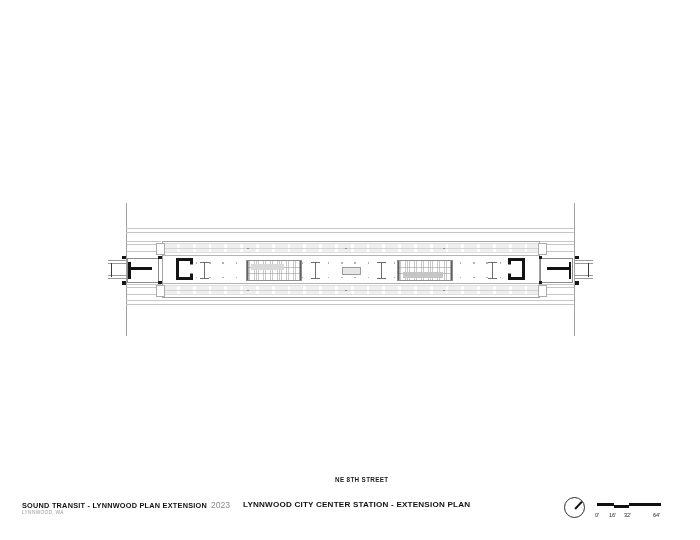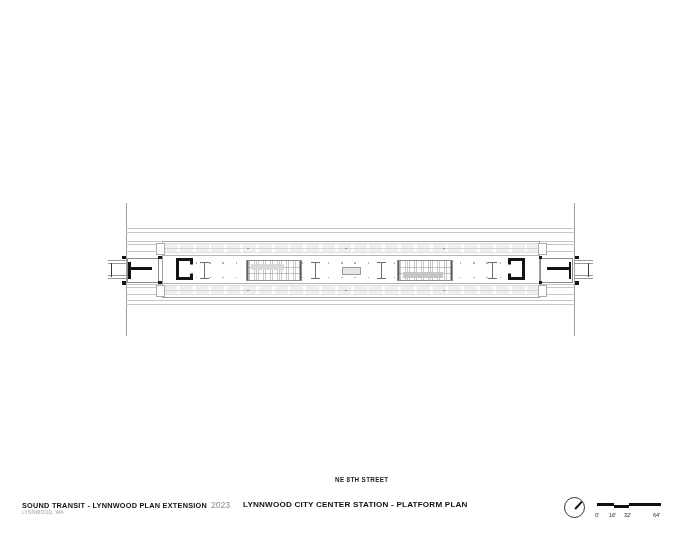--- a/index.html
+++ b/index.html
@@ -189,21 +189,21 @@
 
     <div class="abs ctr"></div>
   </div>
 
   <div class="abs street-label">NE 8TH STREET</div>
 
   <div>
     <div class="abs tb-left">SOUND TRANSIT - LYNNWOOD PLAN EXTENSION</div>
     <div class="abs tb-loc">LYNNWOOD, WA</div>
     <div class="abs tb-year">2023</div>
-    <div class="abs tb-title">LYNNWOOD CITY CENTER STATION - PLATFORM PLAN</div>
+    <div class="abs tb-title">LYNNWOOD CITY CENTER STATION - EXTENSION PLAN</div>
     <div class="abs logo">LMN</div>
 
     <div class="abs north">
       <span class="needle"></span>
     </div>
 
     <div class="abs scalebar">
       <span class="sbseg sb1"></span>
       <span class="sbseg sb2"></span>
       <span class="sbseg sb3"></span>

